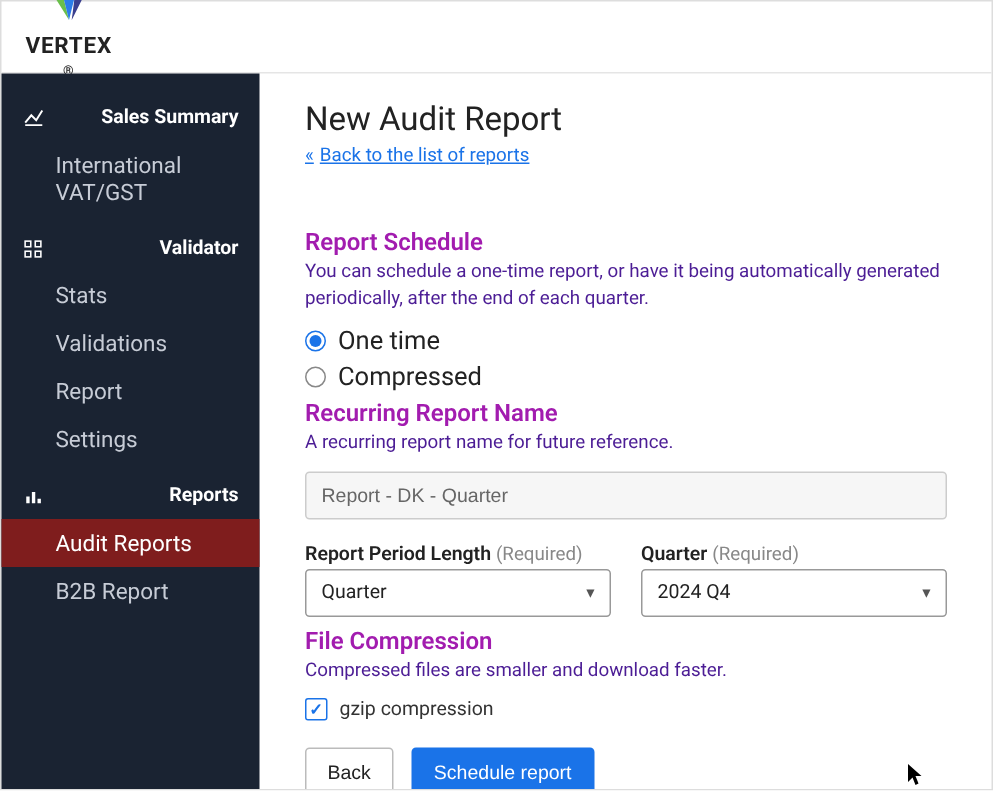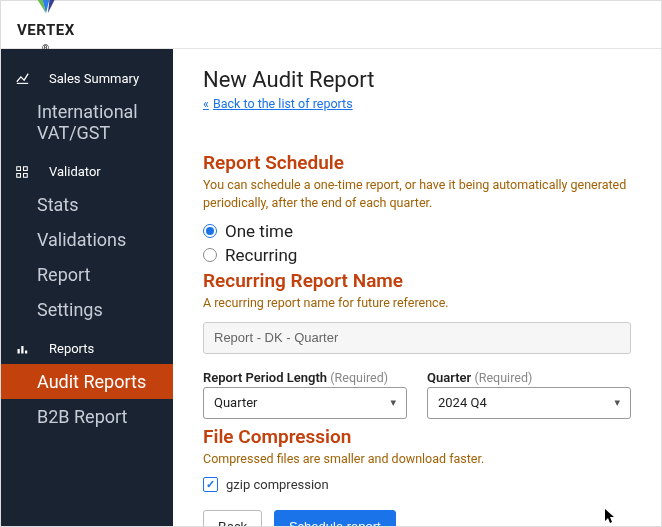--- a/index.html
+++ b/index.html
@@ -3,29 +3,29 @@
 <meta charset="utf-8">
 <style>
 * { box-sizing: border-box; margin: 0; padding: 0; }
 body { font-family: -apple-system, BlinkMacSystemFont, "Segoe UI", Roboto, Arial, sans-serif; font-size: 13px; color: #333; background: #fff; width: 662px; height: 527px; overflow: hidden; }
 .app { display: flex; flex-direction: column; height: 527px; border: 1px solid #ddd; }
 .topbar { height: 48px; border-bottom: 1px solid #e5e5e5; display: flex; align-items: center; padding: 0 16px; }
 .logo { display: flex; align-items: center; gap: 4px; font-weight: 700; font-size: 15px; letter-spacing: 0.5px; color: #222; flex-direction: column; }
 .logo svg { width: 22px; height: 20px; }
 .body { display: flex; flex: 1; min-height: 0; }
 .sidebar { width: 172px; background: #1a2332; color: #c7ccd6; padding-top: 14px; font-size: 13px; }
-.nav-group-title { display: flex; align-items: center; gap: 20px; padding: 8px 14px; color: #fff; font-weight: 400; font-size: 13px; }
+.nav-group-title { display: flex; align-items: center; gap: 20px; padding: 8px 14px; color: #fff; font-weight: 700; font-size: 13px; justify-content: space-between; }
 .nav-group-title .icon { width: 14px; display: inline-flex; justify-content: center; }
-.nav-item { padding: 7px 14px 7px 36px; color: #c7ccd6; cursor: pointer; font-size: 18px; }
-.nav-item.active { background: #c2410c; color: #fff; }
+.nav-item { padding: 7px 14px 7px 36px; color: #c7ccd6; cursor: pointer; font-size: 15px; }
+.nav-item.active { background: #7f1d1d; color: #fff; }
 .main { flex: 1; padding: 18px 30px 20px 30px; overflow-y: auto; }
 h1 { font-size: 22px; font-weight: 400; color: #222; margin-bottom: 4px; }
 .backlink { font-size: 12.5px; color: #1a73e8; text-decoration: underline; cursor: pointer; display: inline-flex; align-items: center; gap: 4px; margin-bottom: 28px; }
-.section-title { font-weight: 600; font-size: 19px; color: #c2410c; margin-bottom: 2px; margin-top: 12px; }
-.help { font-size: 12.5px; color: #a16207; margin-bottom: 10px; line-height: 1.4; }
+.section-title { font-weight: 600; font-size: 16px; color: #a21caf; margin-bottom: 2px; margin-top: 12px; }
+.help { font-size: 12.5px; color: #4c1d95; margin-bottom: 10px; line-height: 1.4; }
 .radio-row { display: flex; align-items: center; gap: 8px; margin: 4px 0; font-size: 17px; color: #222; }
 .radio-outer { width: 14px; height: 14px; border-radius: 50%; border: 1.5px solid #888; display: inline-flex; align-items: center; justify-content: center; }
 .radio-outer.selected { border-color: #1a73e8; }
 .radio-inner { width: 8px; height: 8px; border-radius: 50%; background: #1a73e8; }
 .field-row { display: flex; gap: 20px; margin-top: 6px; }
 .field { flex: 1; }
 .field-label { font-size: 13px; font-weight: 600; color: #222; margin-bottom: 2px; }
 .req { font-weight: 400; color: #888; font-size: 12.5px; }
 input[type=text] { width: 100%; height: 32px; border: 1px solid #ccc; border-radius: 3px; padding: 0 10px; font-size: 13px; color: #666; background: #f6f6f6; }
 .select { width: 100%; height: 32px; border: 1px solid #999; border-radius: 3px; padding: 0 10px; font-size: 13px; color: #222; background: #fff; display: flex; align-items: center; justify-content: space-between; cursor: pointer; }
@@ -115,21 +115,21 @@
       <div class="help">You can schedule a one-time report, or have it being automatically generated periodically, after the end of each quarter.</div>
 
       <div class="radio-row">
         <span class="radio-outer selected">
             <span class="radio-inner"></span>
           </span>
         <span>One time</span>
       </div>
       <div class="radio-row">
         <span class="radio-outer"></span>
-        <span>Recurring</span>
+        <span>Compressed</span>
       </div>
 
       <div class="section-title" style="margin-top:1px">Recurring Report Name</div>
       <div class="help">A recurring report name for future reference.</div>
       <input type="text" readonly="" value="Report - DK - Quarter" style="">
 
       <div class="field-row" style="margin-top:16px">
         <div class="field">
           <div class="field-label">
             <span>Report Period Length</span>

